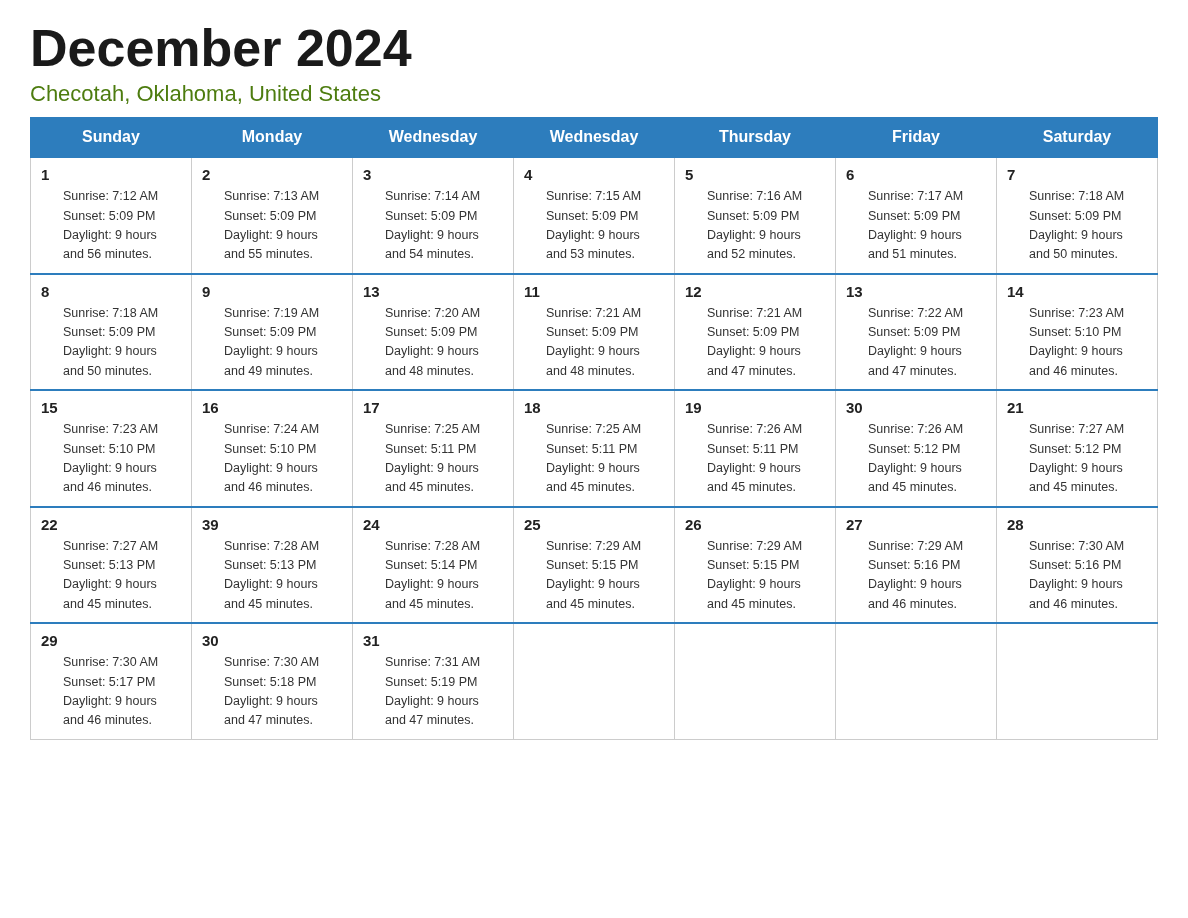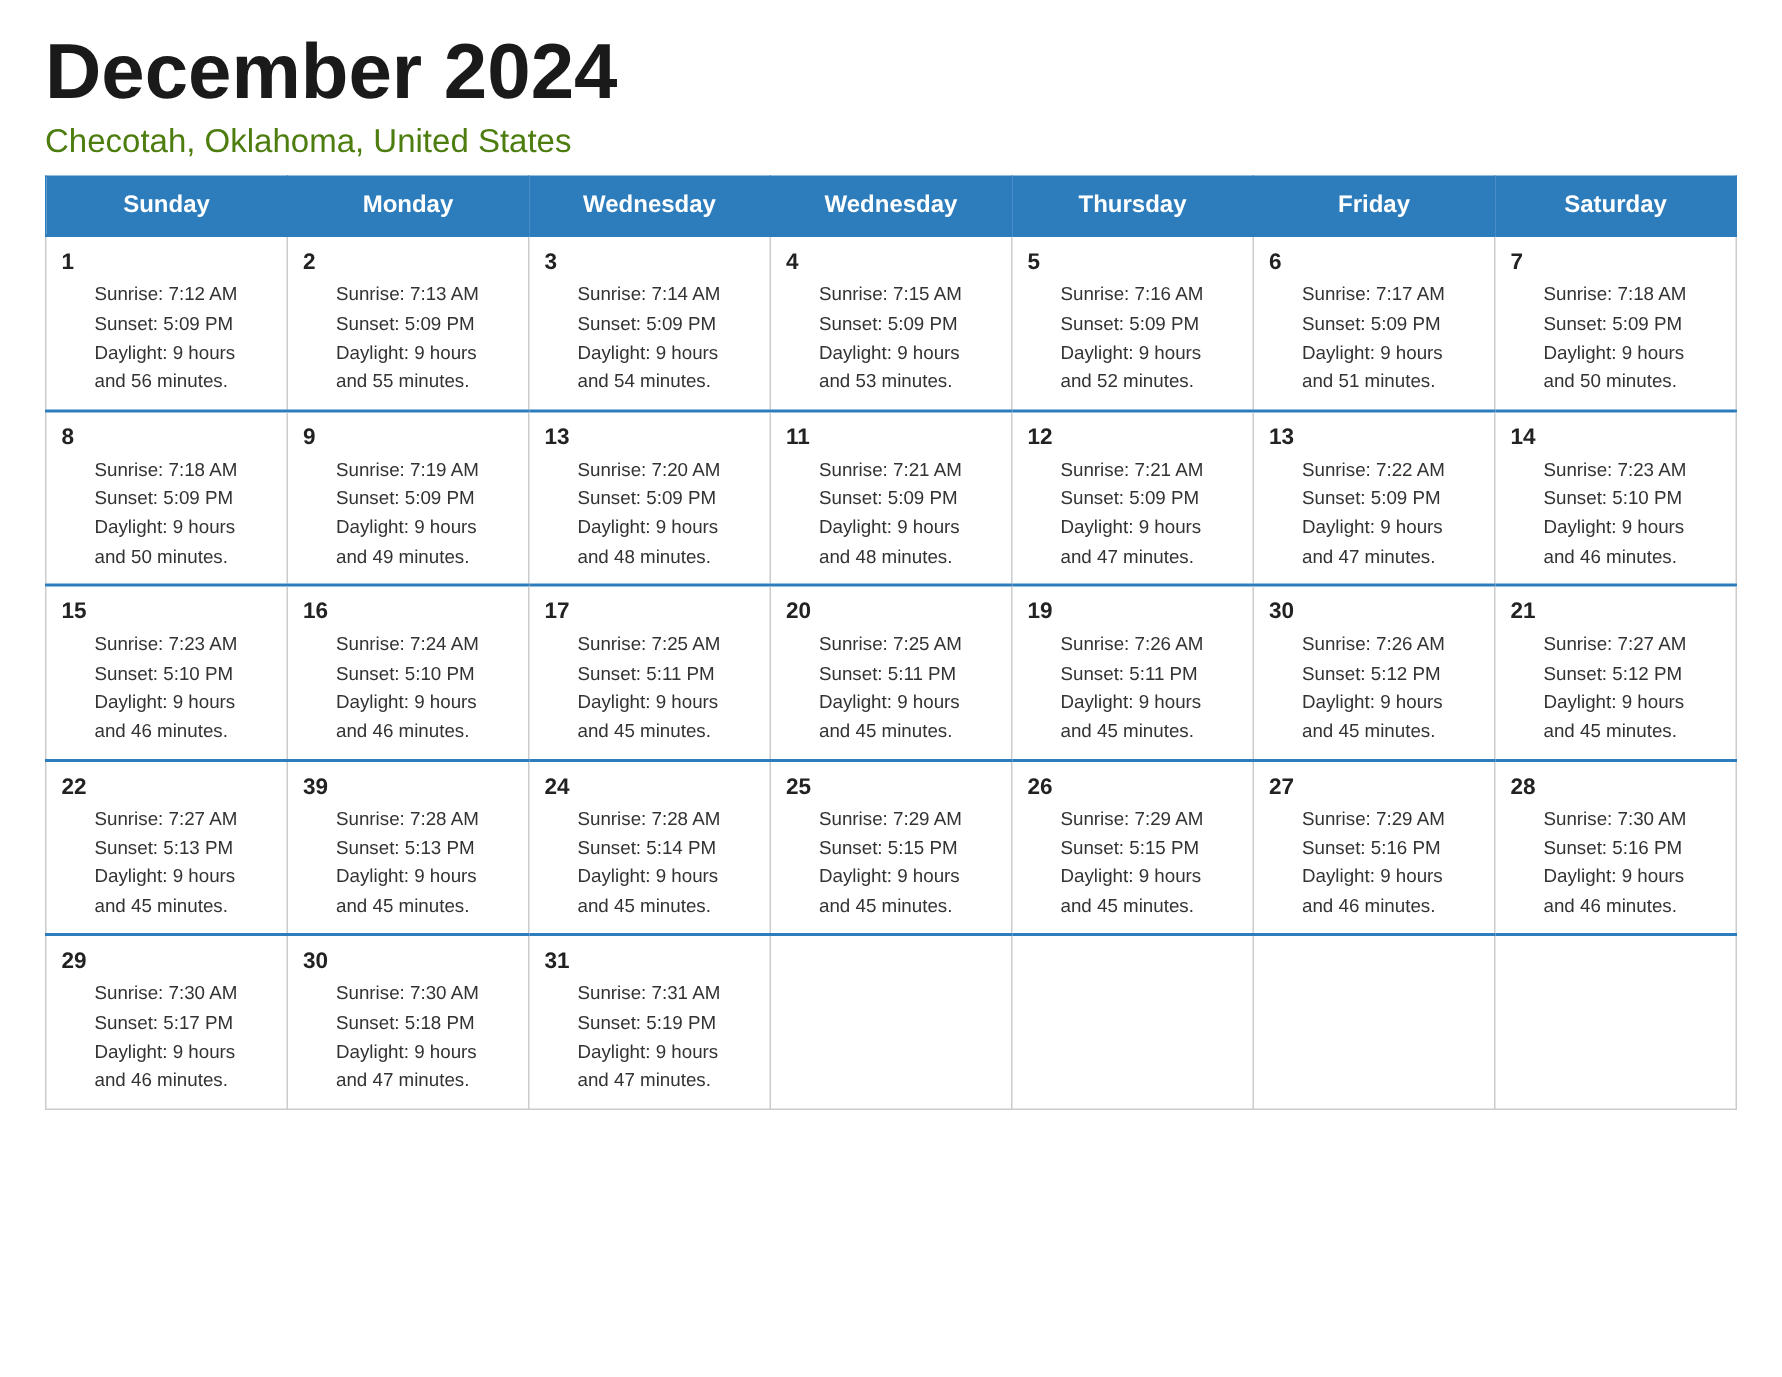--- a/index.html
+++ b/index.html
@@ -272,21 +272,21 @@
         <td>
         <div class="day-number">17</div>
         <div class="day-info">
           Sunrise: 7:25 AM<br>
           Sunset: 5:11 PM<br>
           Daylight: 9 hours<br>
           and 45 minutes.
         </div>
       </td>
         <td>
-        <div class="day-number">20</div>
+        <div class="day-number">18</div>
         <div class="day-info">
           Sunrise: 7:25 AM<br>
           Sunset: 5:11 PM<br>
           Daylight: 9 hours<br>
           and 45 minutes.
         </div>
       </td>
         <td>
         <div class="day-number">19</div>
         <div class="day-info">

